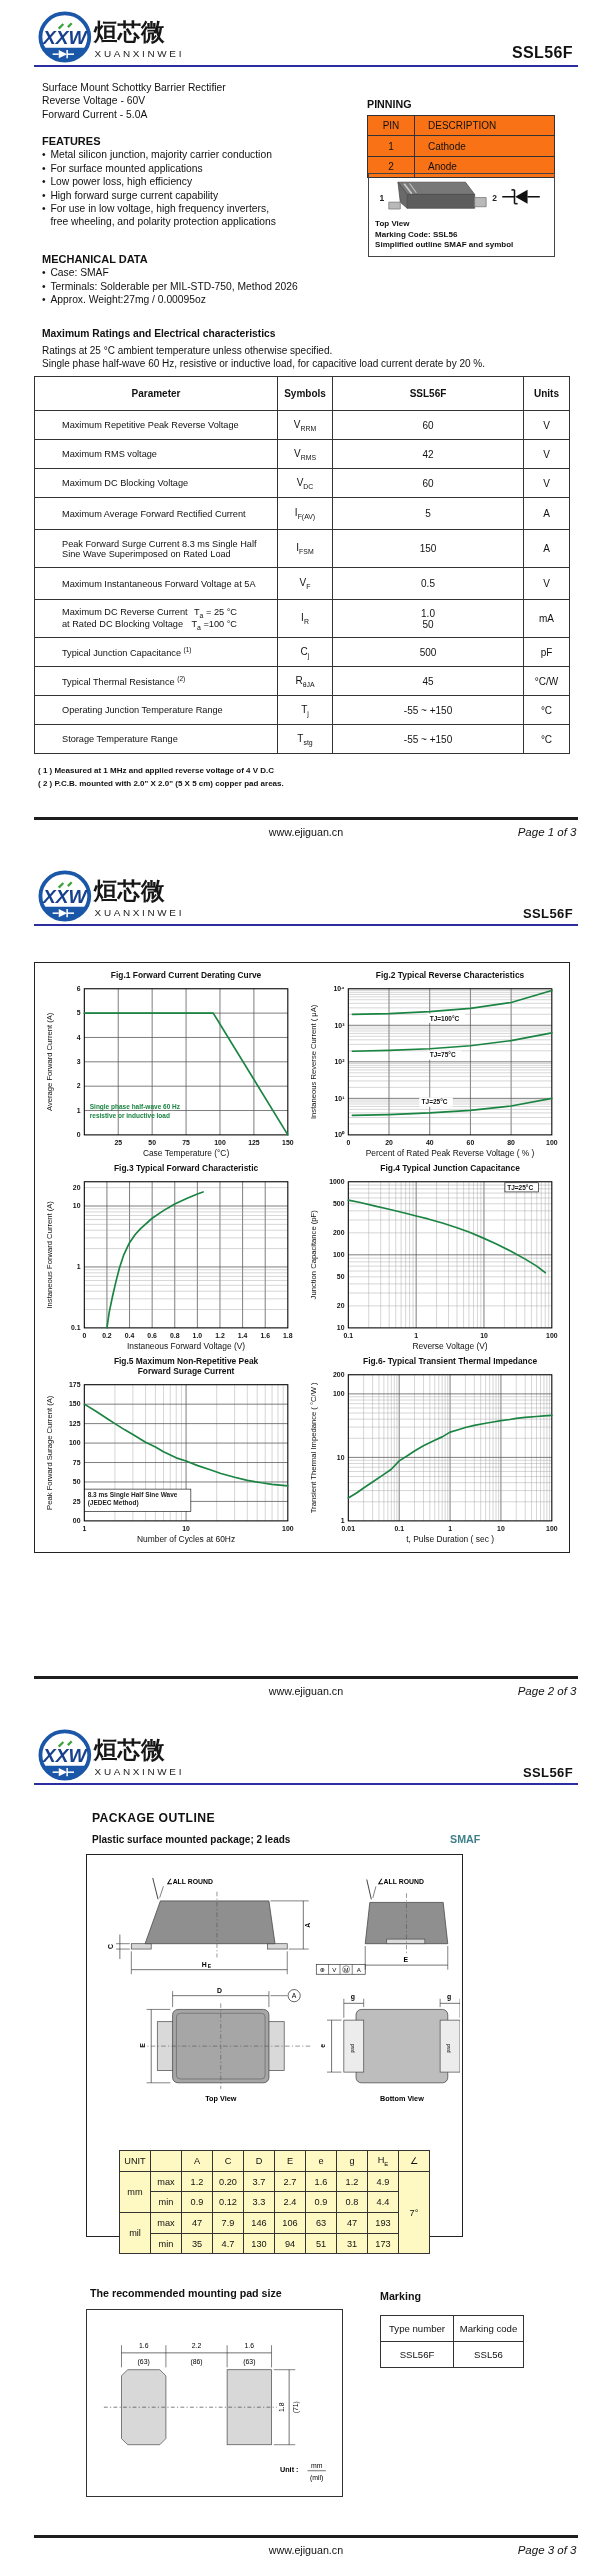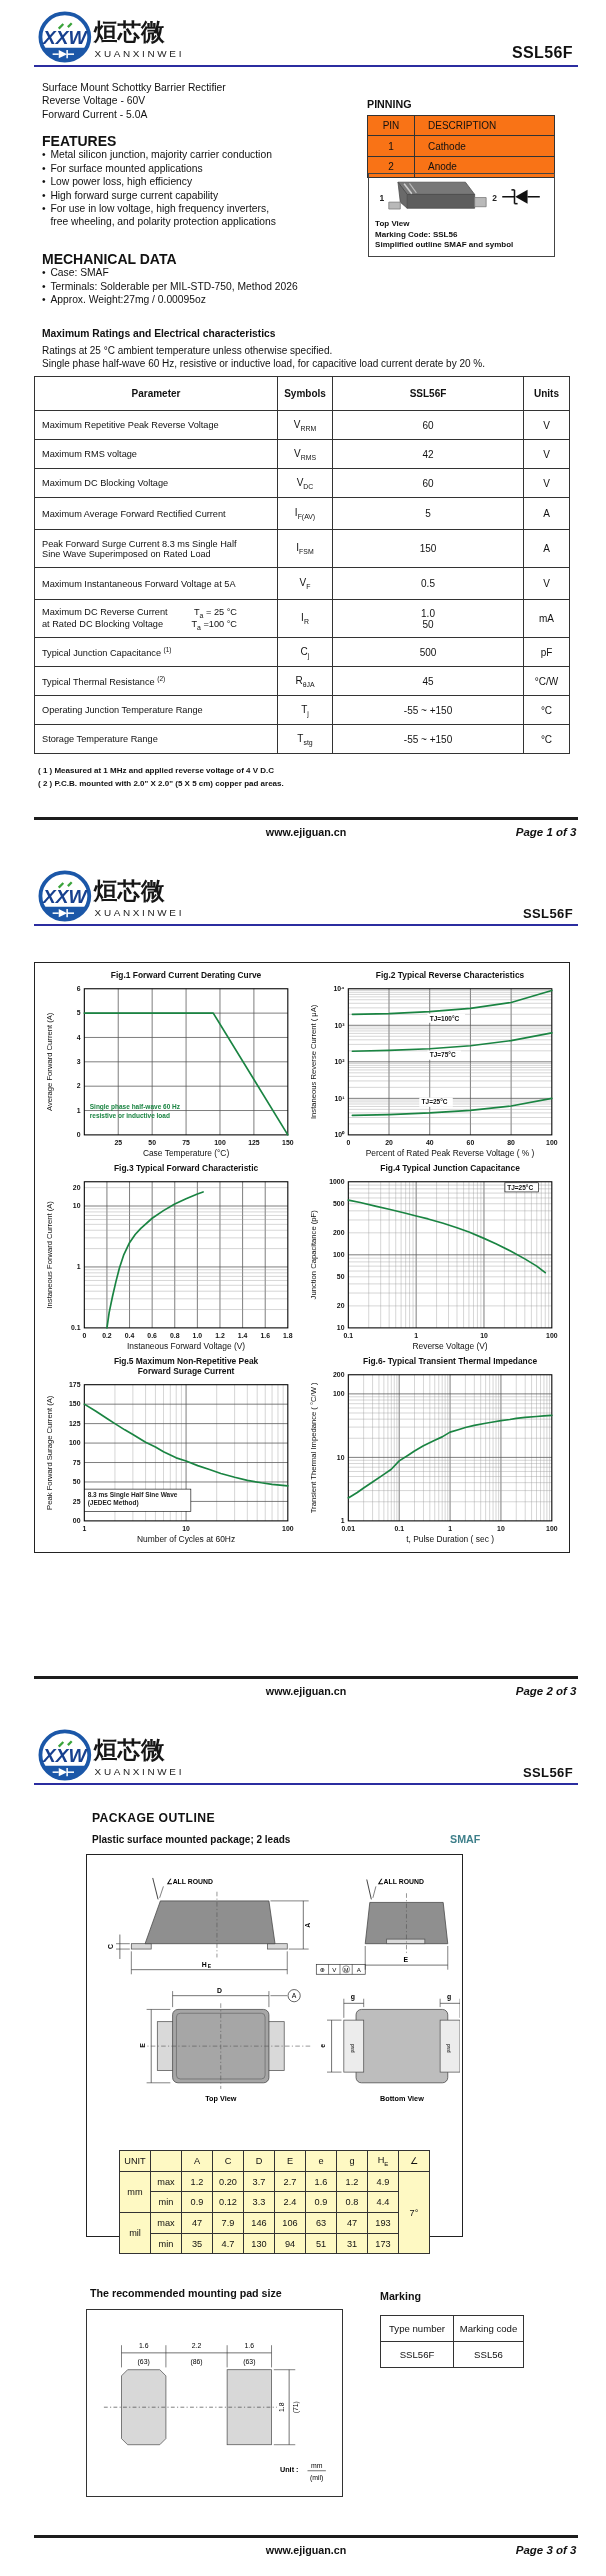--- a/index.html
+++ b/index.html
@@ -6,27 +6,27 @@
   html,body { background:#ffffff; }
   body { width: 607px; font-family: "Liberation Sans", sans-serif; color:#111; }
   .page { position: relative; width: 607px; height: 859px; background:#fff; overflow: hidden; }
 
   
   .hdr { position:absolute; top:0; left:0; right:0; height:67px; }
   .hdr-rule { position:absolute; left:34px; right:29px; bottom:0; height:2.3px; background:#2b2da0; }
   .logo { position:absolute; left:37px; top:7.7px; }
   .part { position:absolute; right:34px; bottom:5.4px; font-size:16px; font-weight:bold; letter-spacing:0.4px; }
   .part.sm { font-size:13px; }
-  .ftr { position:absolute; left:34px; right:29px; bottom:21.4px; border-top:3.1px solid #1d1d1d; padding-top:5.4px;font-weight:bold; }
+  .ftr { position:absolute; left:34px; right:29px; bottom:21.4px; border-top:3.1px solid #1d1d1d; padding-top:5.4px; }
   .ftr-site { text-align:center; font-size:10.7px; }
   .ftr-pg { position:absolute; right:1.5px; top:5.4px; font-style:italic; font-size:11.5px; }
 
   
   .p1-desc { position:absolute; left:42px; top:81px; font-size:10.3px; line-height:13.4px; }
-  .sec-title { font-weight:bold; font-size:14px; }
+  .sec-title { font-weight:bold; font-size:11px; }
   .p1-features { position:absolute; left:42px; top:135px; font-size:10.3px; line-height:13.4px; }
   .p1-mech { position:absolute; left:42px; top:253px; font-size:10.3px; line-height:13.4px; }
   .bullet-line .b { display:inline-block; width:8.4px; }
 
   .p1-pinning { position:absolute; left:367px; top:98px; width:188px; }
   .p1-pinning .sec-title { font-size:10.7px; }
   .pin-table { width:100%; border-collapse:collapse; border:1.5px solid #333; margin-top:4.6px; background:#f97316; }
   .pin-table td { border:0.8px solid #333; height:20.7px; font-size:10px; }
   .pin-table td:first-child { width:47px; text-align:center; }
   .pin-table td:last-child { padding-left:13px; }
@@ -34,21 +34,21 @@
   .p1-pkgbox { position:absolute; left:368px; top:173px; width:187px; height:84px; border:1.5px solid #444; padding:2.3px 6.1px 0 6.1px; }
   .pkg-cap { font-size:8px; line-height:10.3px; font-weight:600; }
 
   .p1-rtitle { position:absolute; left:42px; top:328px; font-size:10.3px; font-weight:bold; }
   .p1-rsub { position:absolute; left:42px; top:344px; font-size:10px; line-height:13.4px; }
 
   .main-table { position:absolute; left:34px; top:376px; width:536px; border-collapse:collapse; border:1.5px solid #222; background:#fff; }
   .main-table th, .main-table td { border:0.8px solid #333; }
   .main-table th { font-size:10px; height:34px;text-align:center; }
   .main-table td { height:29px; font-size:10px; text-align:center; }
-  .main-table td.param { text-align:left; padding-left:7px; font-size:9.2px; }
+  .main-table td.param { text-align:left; padding-left:27px; font-size:9.2px; }
   .main-table tr.tall td { height:38px; }
   .main-table tr.med td { height:32px; }
   .col-p { width:243px; } .col-s { width:55px; } .col-v { width:191px; } .col-u { width:46px; }
   .main-table sub { font-size:6.9px; }
   .main-table sup { font-size:6.5px; }
   .cond-wrap { display:flex; justify-content:space-between; padding-right:40px; }
   .p1-notes { position:absolute; left:38px; top:764px; font-size:8px; font-weight:600; line-height:13px; }
 
   
   .p2-box { position:absolute; left:34px; top:103px; width:536px; height:591px; border:1.5px solid #222;

